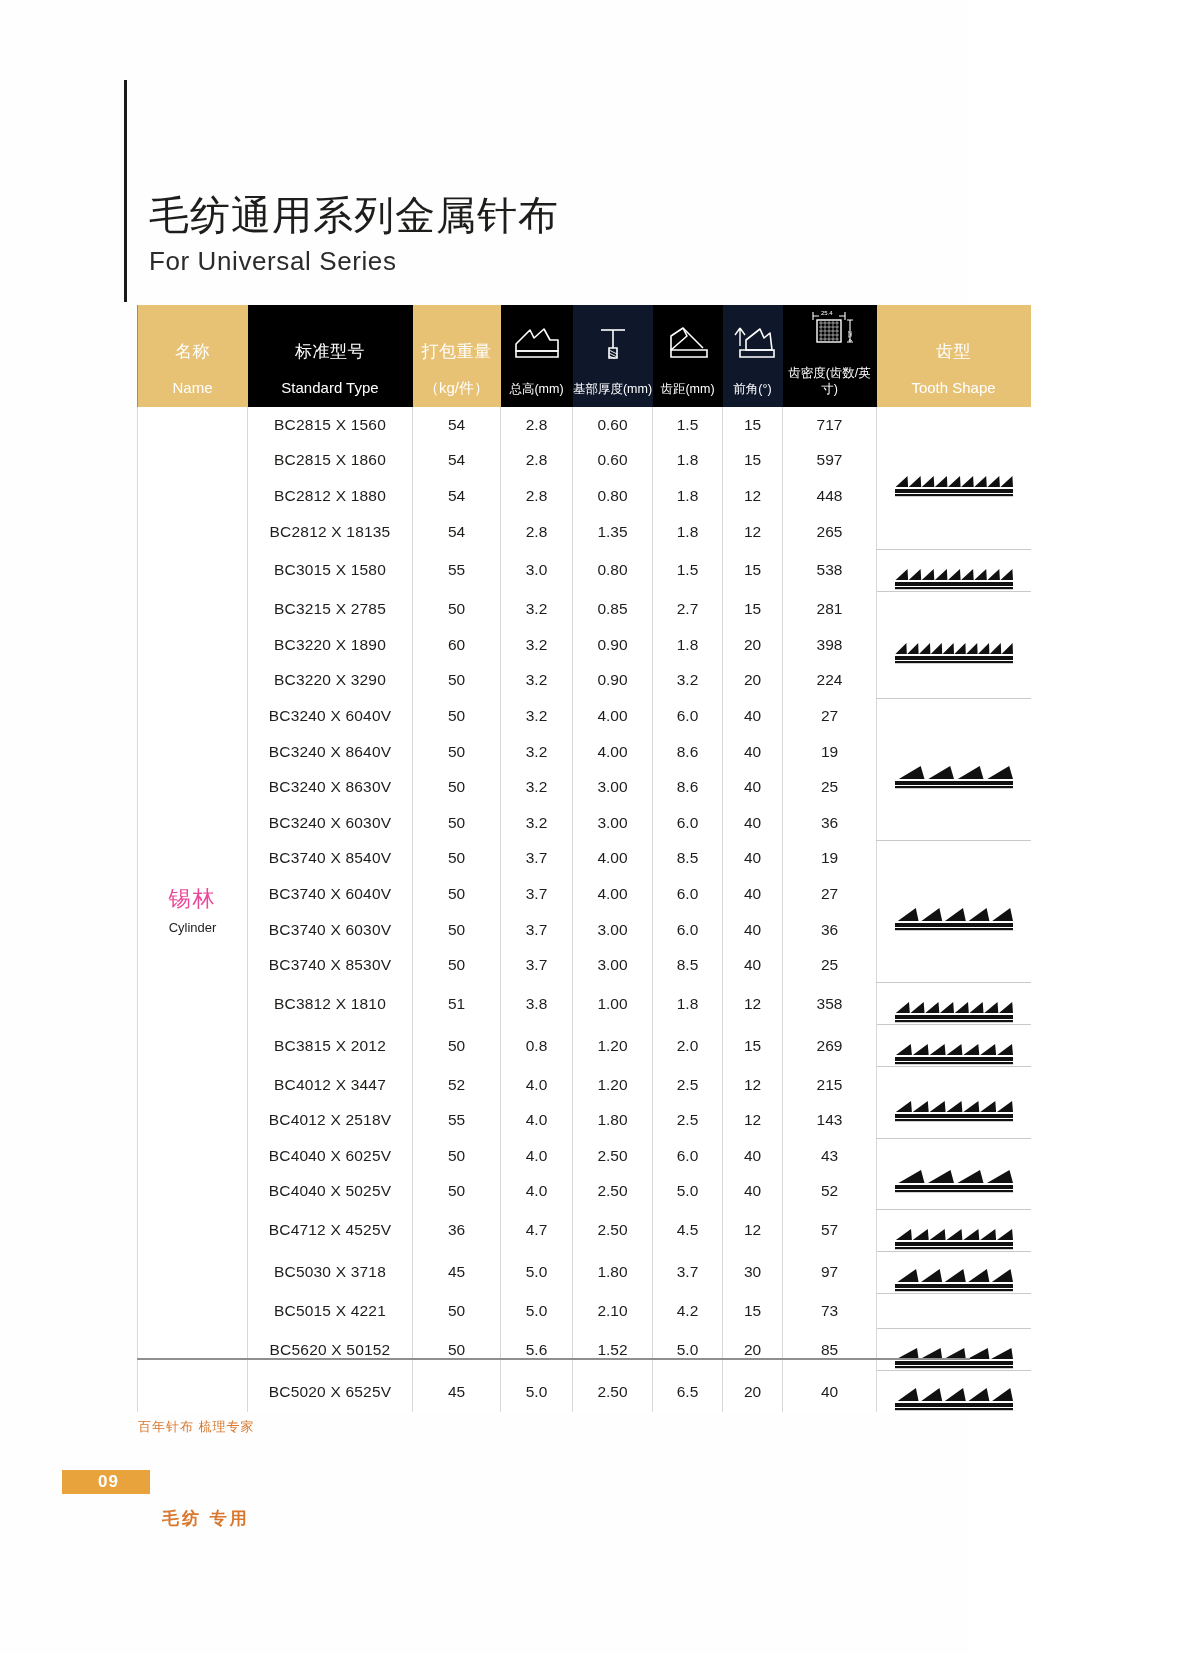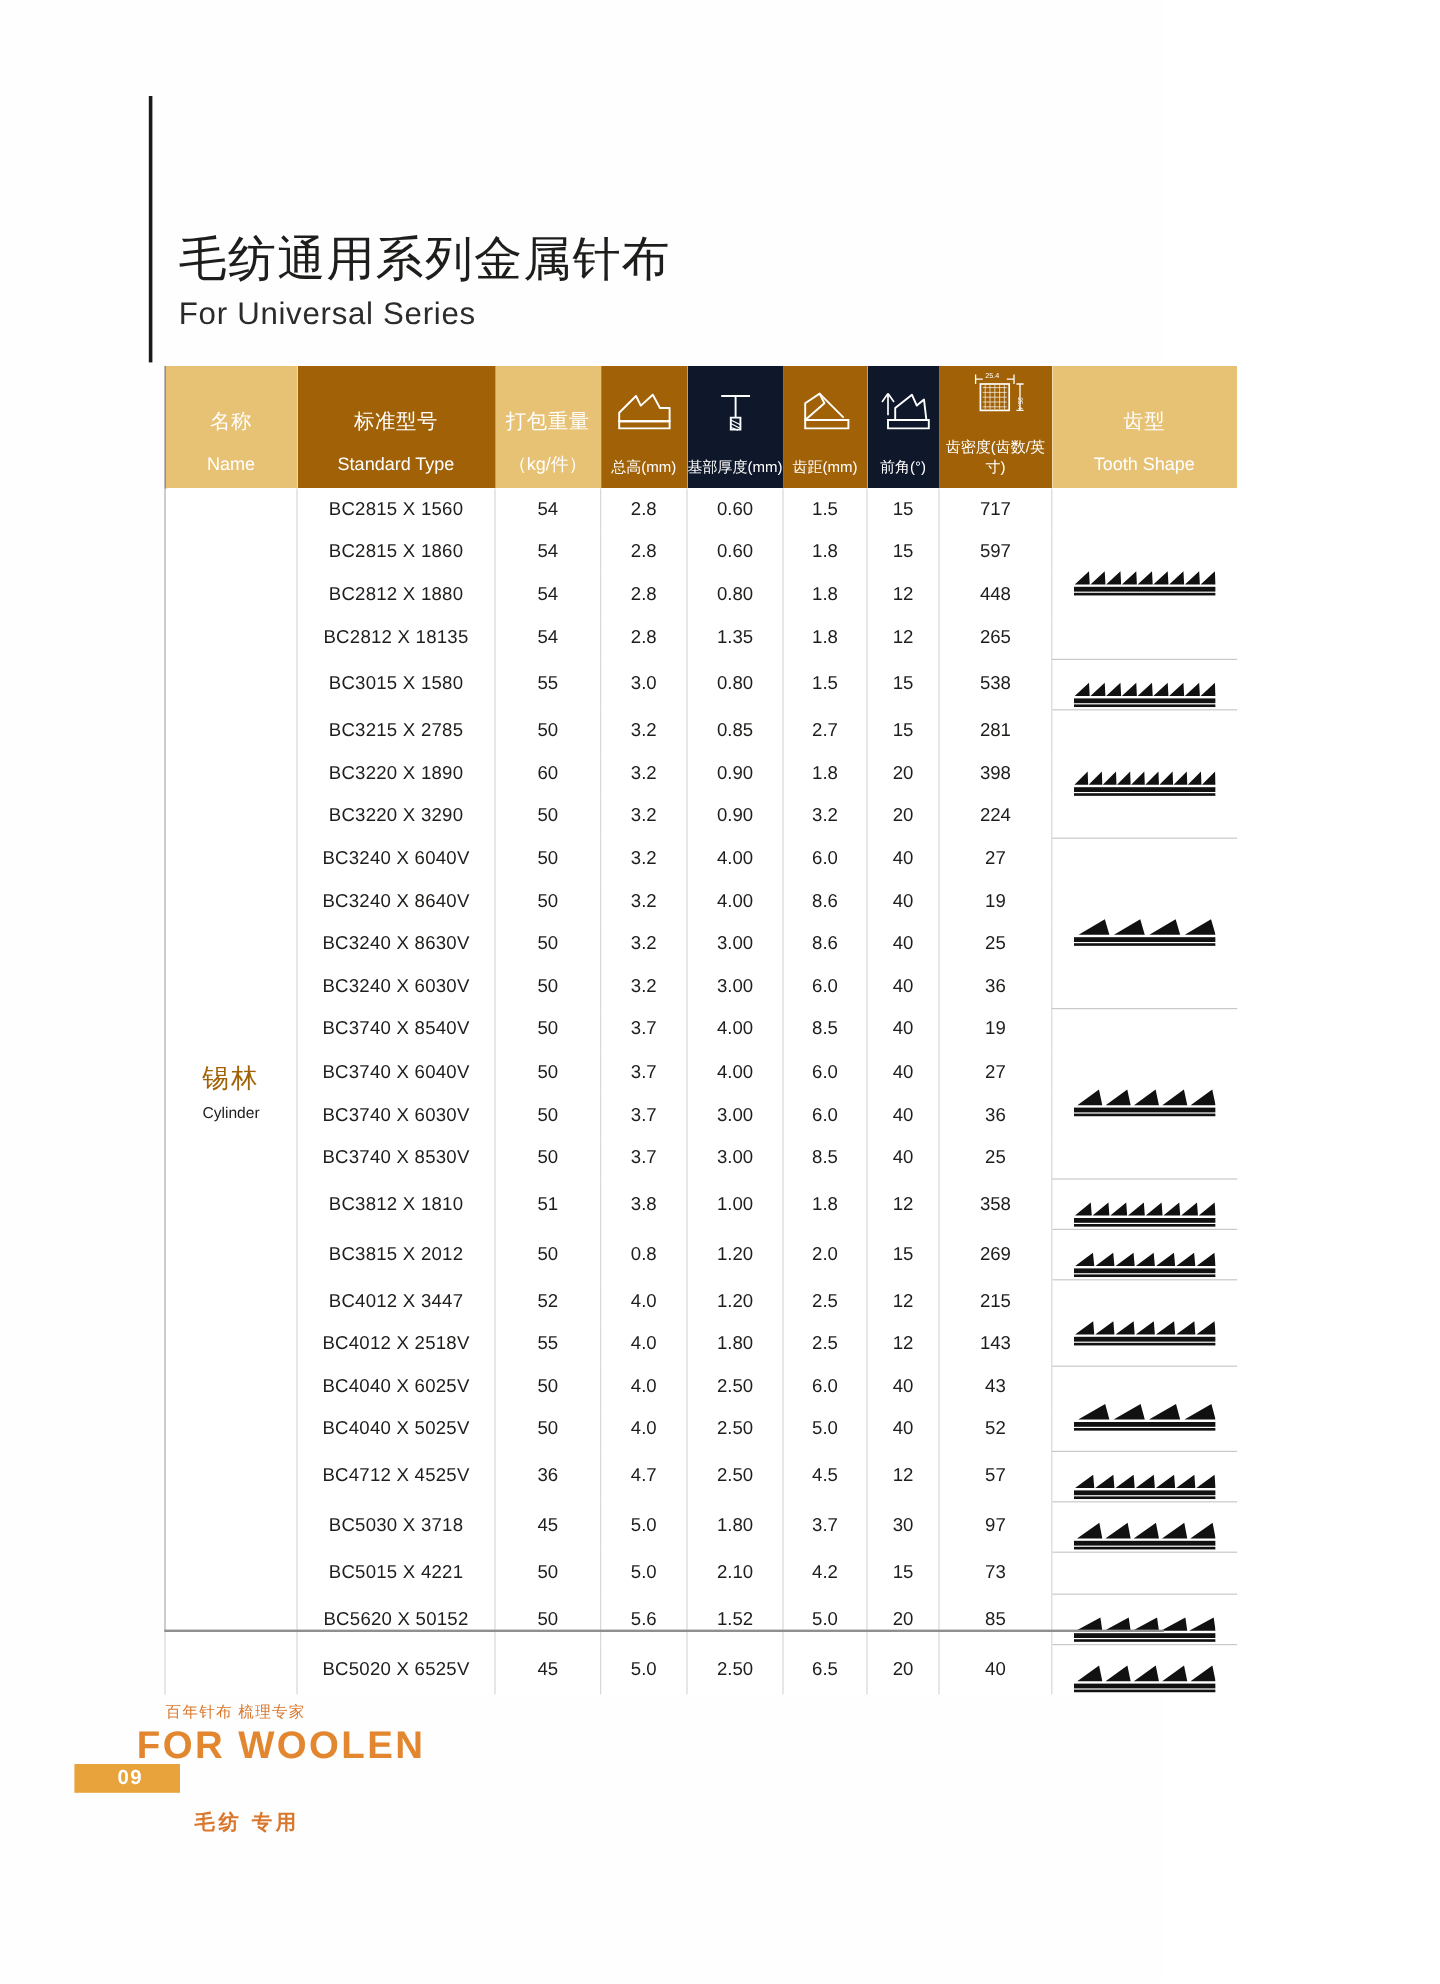--- a/index.html
+++ b/index.html
@@ -31,21 +31,21 @@
   
   .table-wrap { position: absolute; left: 137px; top: 305px; width: 833px; }
   table.spec { border-collapse: collapse; width: 833px; table-layout: fixed; }
 
   thead th {
     height: 75px; vertical-align: bottom; padding: 0 0 6px 0;
     color: #ffffff; text-align: center; font-weight: 400;
     position: relative;
   }
   th.tan  { background: #e7c275; }
-  th.red  { background: #a16207; }
+  th.red  { background: #000000; }
   th.tan2 { background: #0f172a; }
 
   .hdr-cn  { display:block; font-size: 17px; line-height: 21px; letter-spacing:.5px; }
   .hdr-en  { display:block; font-size: 15px; line-height: 19px; }
   .hdr-sub { display:block; font-size: 12.5px; line-height: 16px; }
   .hdr-stack { display:flex; flex-direction:column; align-items:center; justify-content:flex-end;
                height: 100%; padding-bottom: 4px; gap: 16px; }
   .icon-box { display:flex; align-items:center; justify-content:center; height: 44px; }
   .icon-box svg { display:block; }
 
@@ -63,21 +63,21 @@
   tbody td {
     height: 35.6px; text-align: center; font-size: 15.5px; color: #1d1d1b;
     border-right: 1px solid #d8d8d8; background:#fff;
     font-weight: 400;
   }
   tbody td.type { text-align: center; letter-spacing: .2px; }
   td.namecell {
     border-right: 1px solid #d8d8d8; border-left: 1px solid #d8d8d8;
     vertical-align: middle; text-align:center; background:#fff;
   }
-  .name-cn { font-size: 22px; color:#a16207; letter-spacing: 2px; display:block; }
+  .name-cn { font-size: 22px; color:#ec4899; letter-spacing: 2px; display:block; }
   .name-en { font-size: 13px; color:#1d1d1b; display:block; margin-top: 6px; }
 
   td.shapecell {
     border-right: none; border-bottom: 1px solid #c9c9c9;
     vertical-align: middle; text-align:center; background:#fff;
   }
   td.shapecell svg { display:block; margin: 0 auto; }
 
   tbody tr:last-child td { border-bottom: none; }
   .bottom-rule {
@@ -578,16 +578,15 @@
         </tbody>
     </table>
   </div>
 
   <div class="bottom-rule"></div>
 
   <div class="footer">
     <div class="pagebox"></div>
     <div class="pagenum">09</div>
     <div class="f-cn-small">百年针布 梳理专家</div>
-    <div class="f-brand">FOR WOOLEN</div>
     <div class="f-sub">毛纺 专用</div>
   </div>
 </div>
 
 </body></html>

